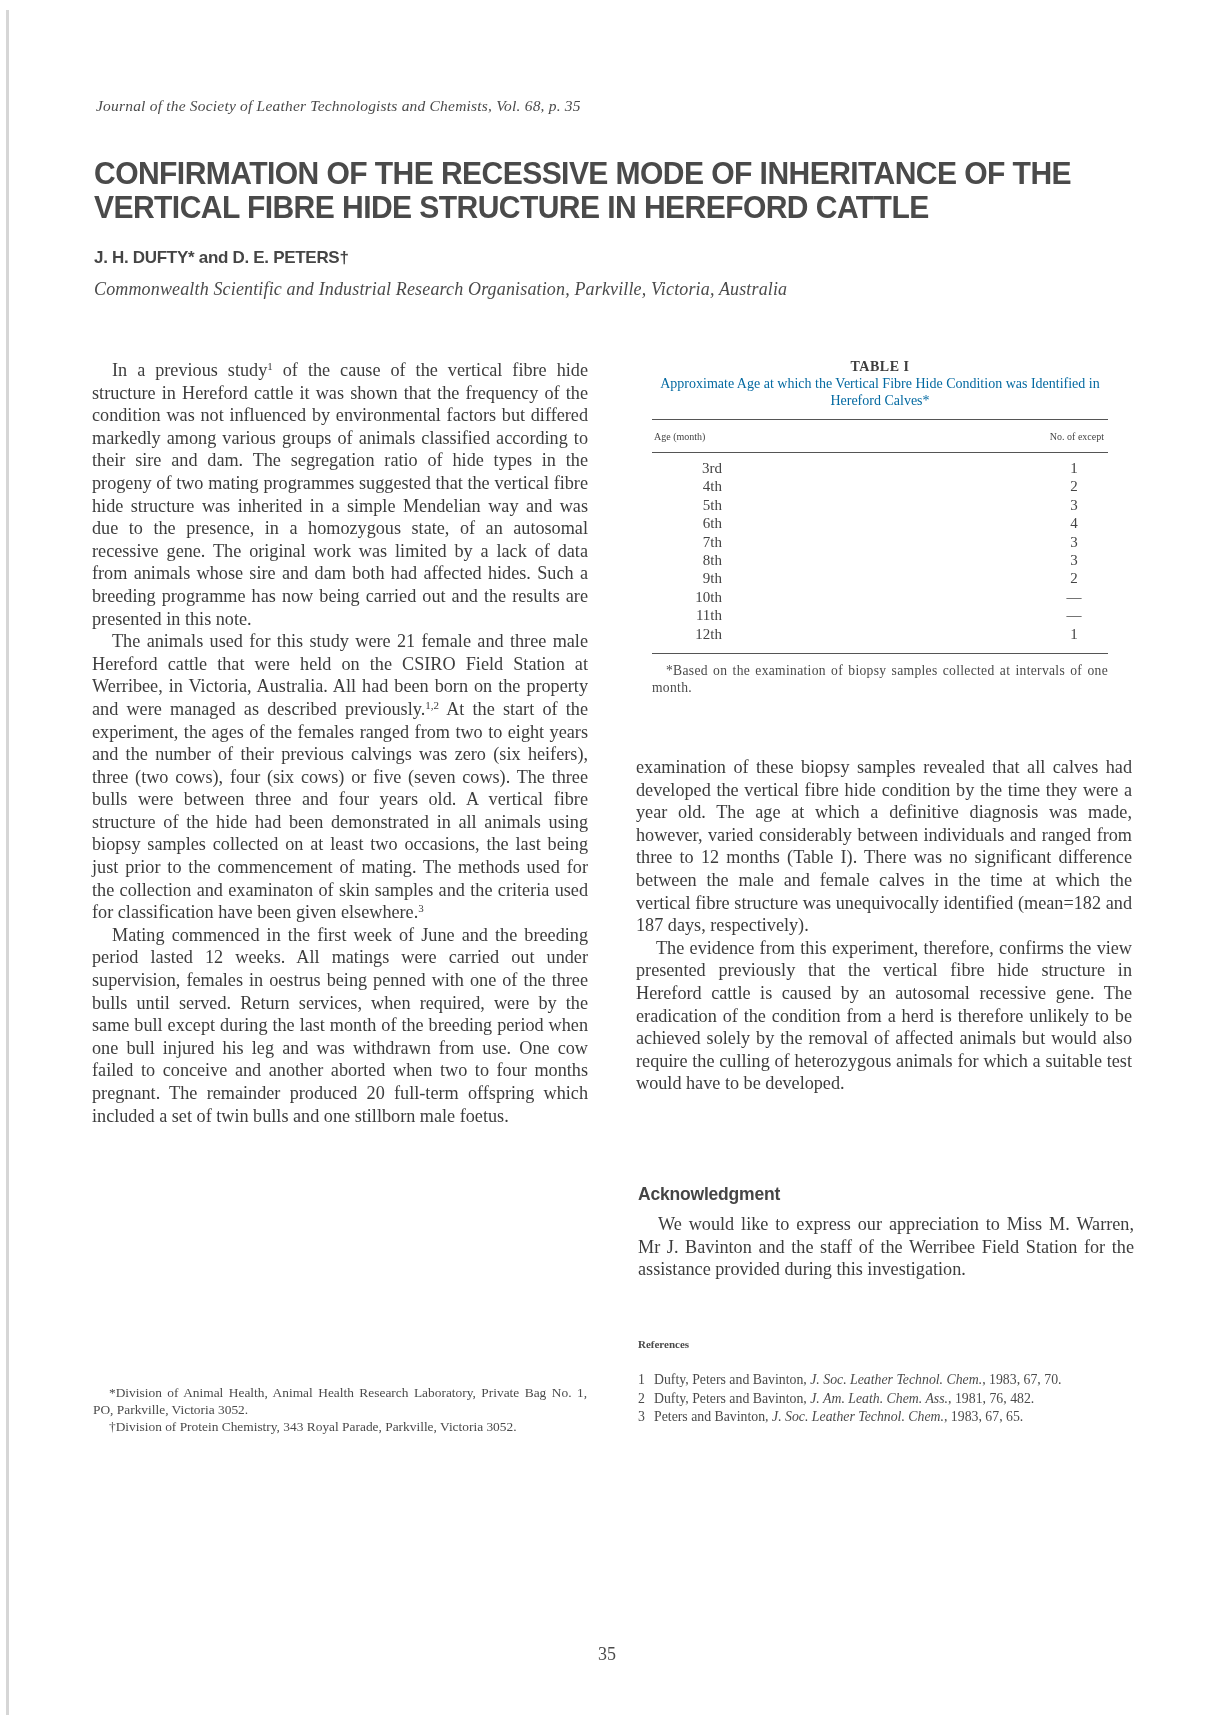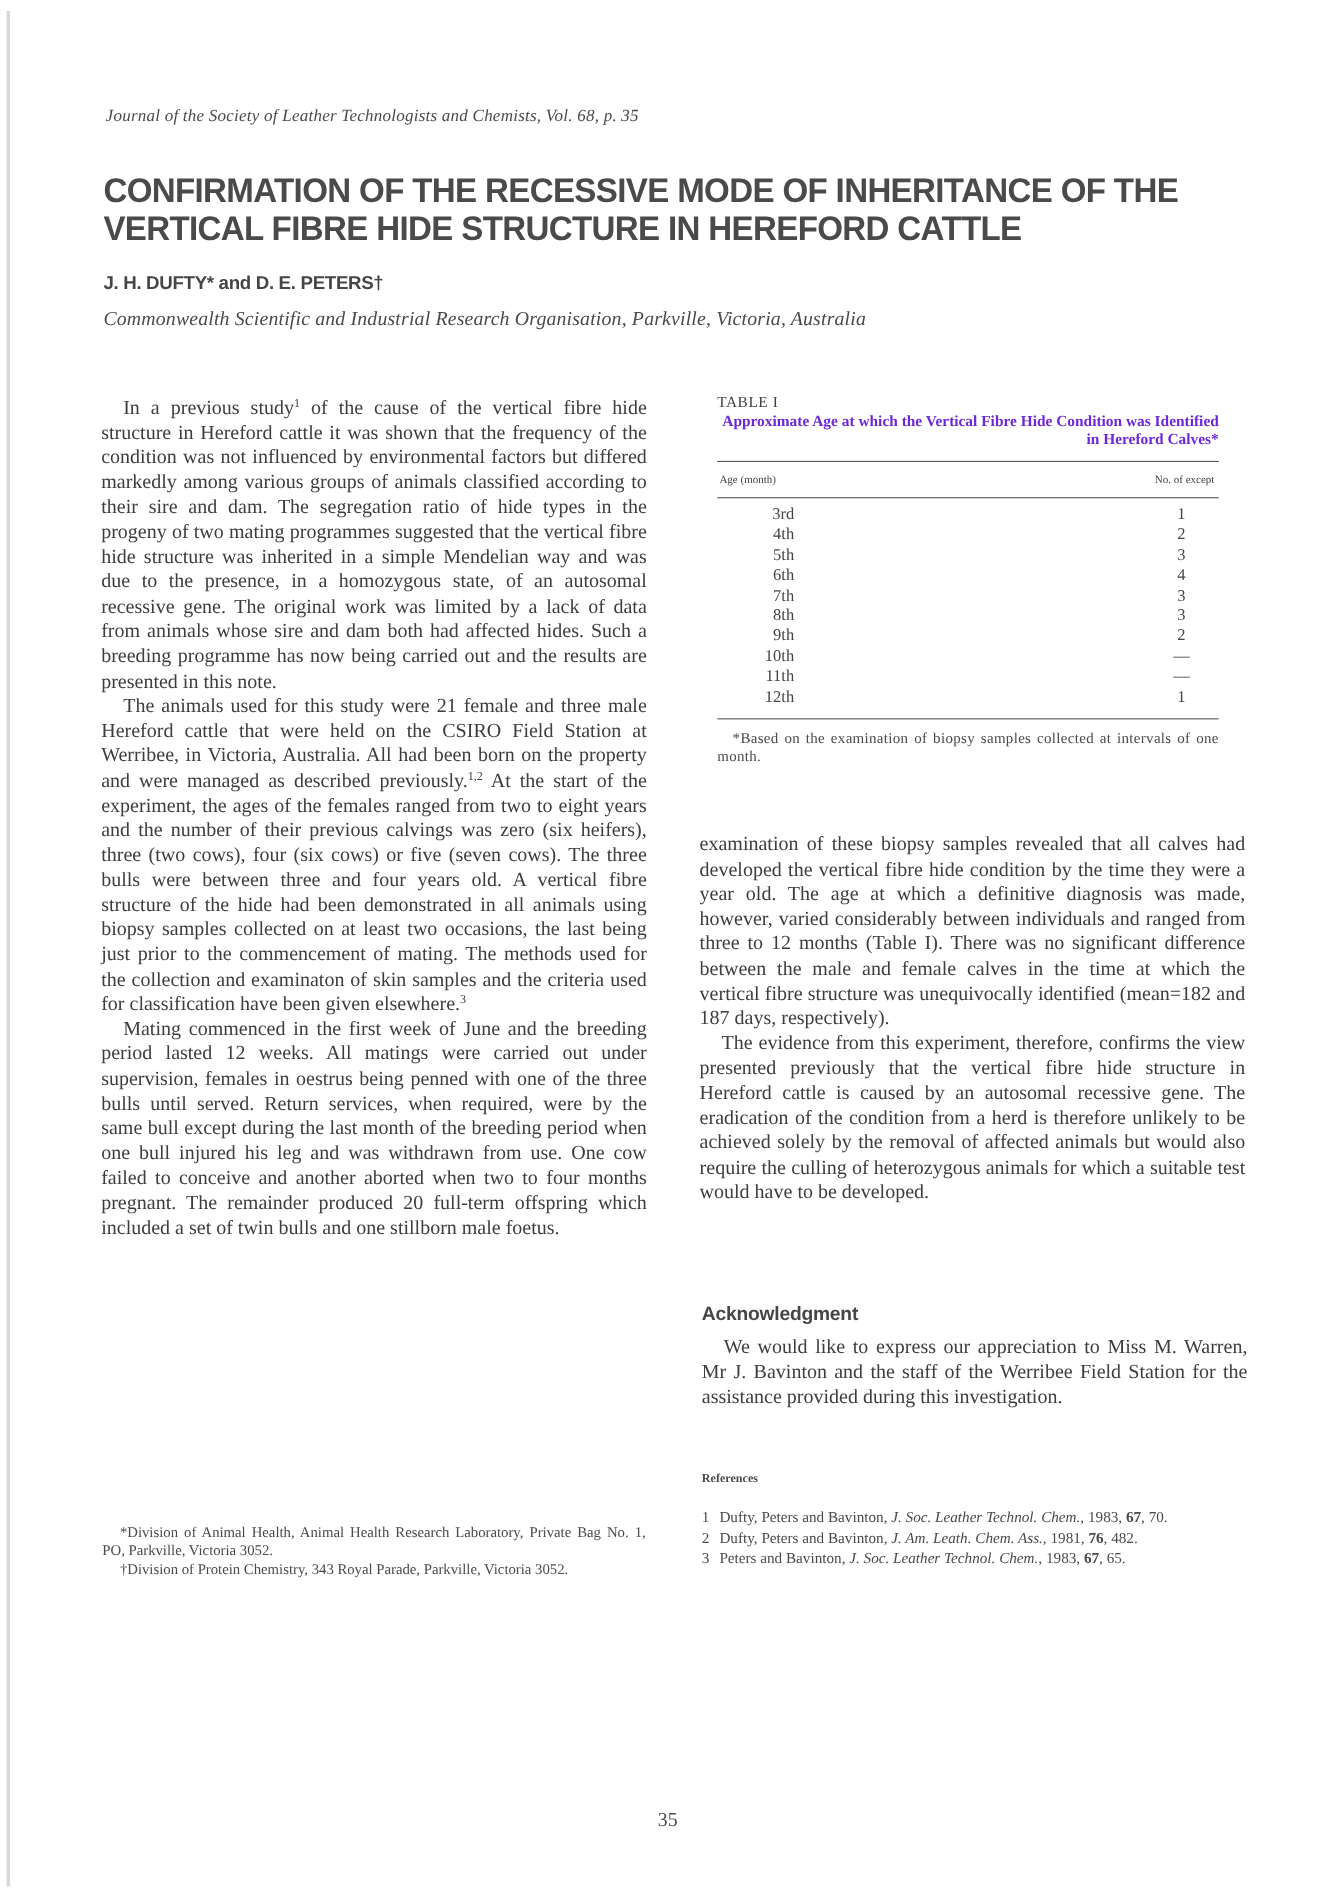--- a/index.html
+++ b/index.html
@@ -12,40 +12,40 @@
 
   .col-left { position: absolute; left: 92px; top: 359px; width: 496px; }
   .col-right { position: absolute; left: 636px; top: 756px; width: 496px; }
   .para { font-size: 18.2px; line-height: 22.6px; text-align: justify; margin: 0; text-indent: 20px; color: #3d3d3d; }
   .para sup { font-size: 11px; line-height: 0; vertical-align: 0.55em; }
 
   .footnotes { position: absolute; left: 92px; top: 1384px; width: 496px; font-size: 13.4px; line-height: 16.5px; color: #4a4a4a; }
   .footnotes p { margin: 1px; text-indent: 16px; text-align: justify; }
 
   .table-block { position: absolute; left: 652px; top: 359px; width: 456px; }
-  .tbl-label { font-weight: normal; font-size: 14px; line-height: 16px; color: #3e3e3e; letter-spacing: 0.5px; }
-  .tbl-caption { text-align: right; font-weight: bold; font-size: 14px; line-height: 17px; color: #6d28d9; }
+  .tbl-label { text-align: center; font-weight: bold; font-size: 14px; line-height: 16px; color: #3e3e3e; letter-spacing: 0.5px; }
+  .tbl-caption { text-align: center; font-weight: normal; font-size: 14px; line-height: 17px; color: #0369a1; }
   .rule { height: 0; border-top: 1.6px solid #555; margin: 0; }
   .tbl-head { display: flex; justify-content: space-between; font-size: 10px; line-height: 18px; padding: 8px 4px 6px 2px; color: #444; align-items: center; }
   .tbl-body { padding: 6px 0 10px 0; }
   .tbl-row { display: flex; justify-content: space-between; font-size: 15px; line-height: 18.4px; color: #444; }
   .tbl-row .age { width: 70px; text-align: right; padding-left: 0; }
   .tbl-row .num { width: 40px; text-align: center; margin-right: 14px; }
   .tbl-note { font-size: 13.6px; line-height: 17px; color: #4a4a4a; margin-top: 8px; text-align: justify; text-indent: 14px; letter-spacing: 0.3px; }
 
   .ack-heading { position: absolute; left: 638px; top: 1184px; font-family: "Liberation Sans", sans-serif; font-weight: bold; font-size: 17.5px; color: #454545; letter-spacing: -0.2px; }
   .ack-text { position: absolute; left: 638px; top: 1213px; width: 496px; }
 
   .refs { position: absolute; left: 638px; top: 1335px; width: 500px; font-size: 13.8px; line-height: 18.3px; color: #4a4a4a; }
   .refs-heading { font-weight: bold; font-size: 11px; margin-bottom: 18px; }
   .ref { display: flex; }
   .ref .n { width: 16px; flex: none; }
   .ref .t { flex: 1; }
   .ref i { font-style: italic; }
-  .ref b { font-weight: bold; }
+  .ref b { font-weight: normal; }
 
   .page-number { position: absolute; left: 598px; top: 1644px; font-size: 18px; color: #4a4a4a; }
 </style>
 </head>
 <body>
 
 <div class="edge-rule"></div>
 
 <div class="journal-line">Journal of the Society of Leather Technologists and Chemists, Vol. 68, p. 35</div>
 

